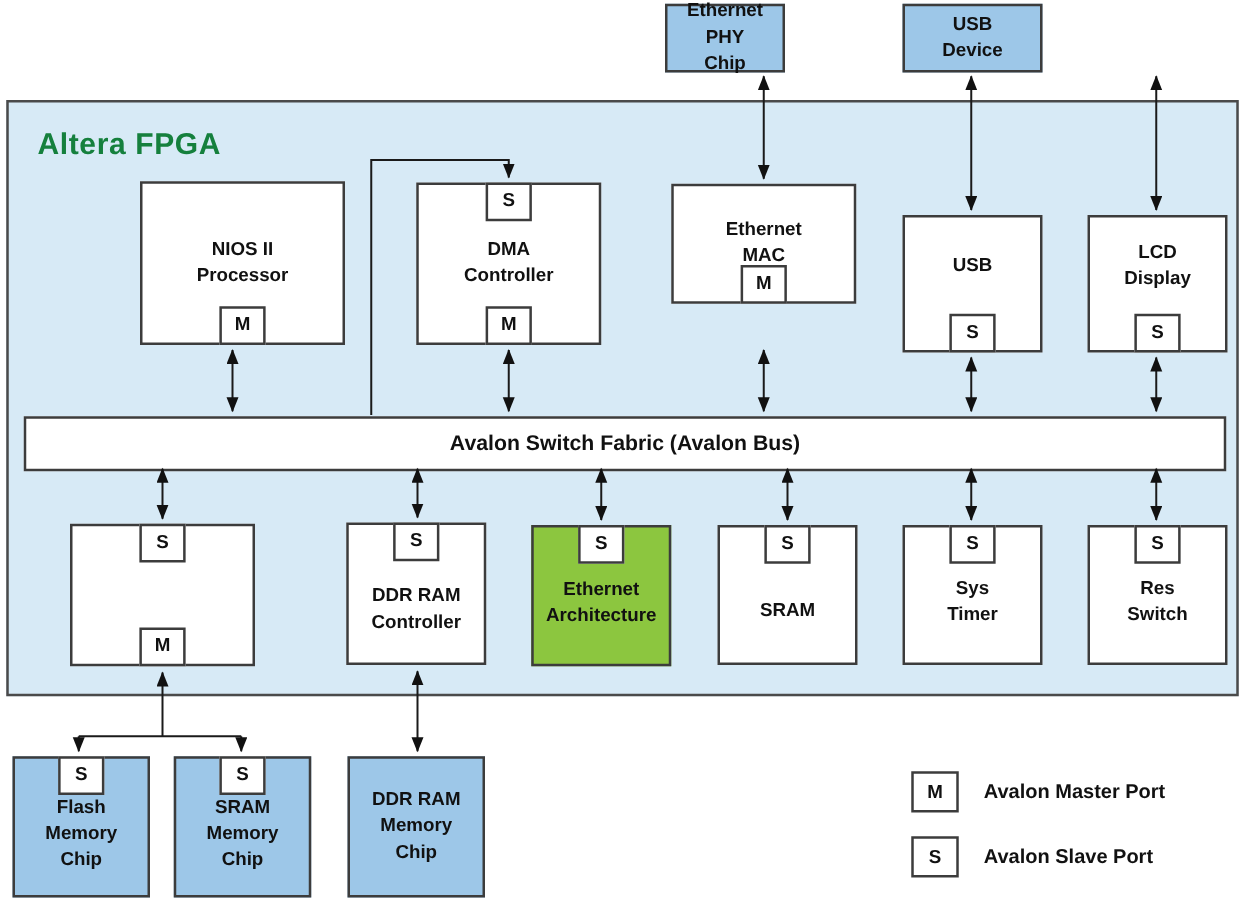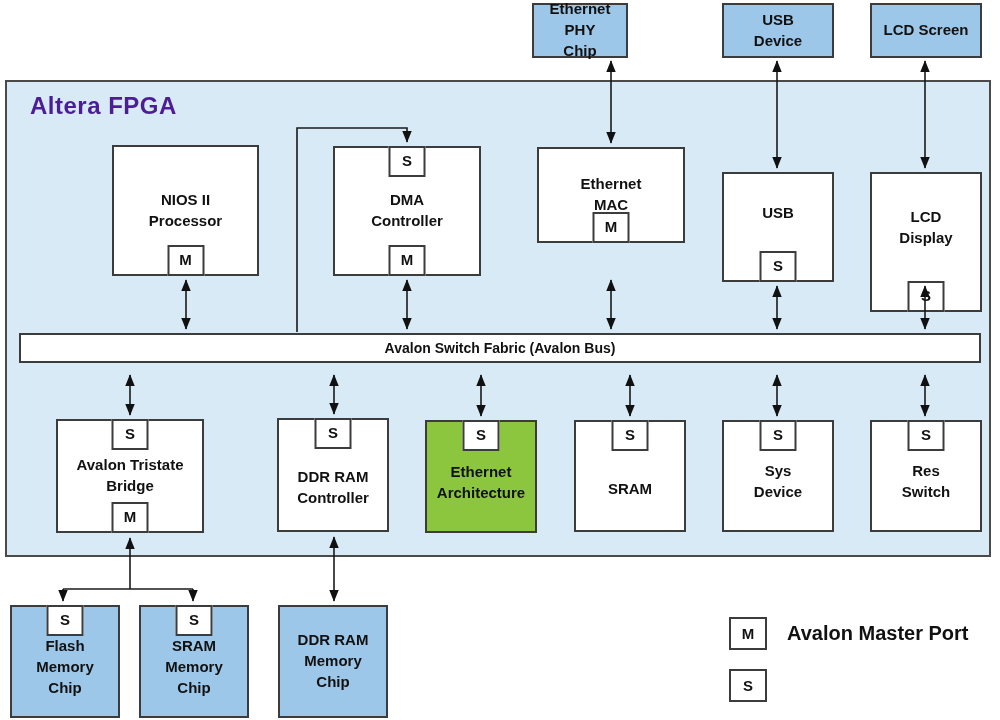--- a/index.html
+++ b/index.html
@@ -5,21 +5,21 @@
   html,body{margin:0;padding:0;background:#fff;}
   .stage{
     position:relative;width:1000px;height:720px;background:#fff;overflow:hidden;
     font-family:"Liberation Sans","DejaVu Sans",sans-serif;color:#111;
   }
   .fpga{
     position:absolute;left:5px;top:80px;width:986px;height:477px;
     background:#d7eaf6;border:2px solid #4a4a4a;box-sizing:border-box;
   }
   .fpga-title{
-    position:absolute;left:23px;top:10px;font-size:24px;font-weight:bold;color:#4c1d95;
+    position:absolute;left:23px;top:20px;font-size:24px;font-weight:bold;color:#15803d;
     letter-spacing:0.5px;
   }
   .node{
     position:absolute;background:#fff;border:2px solid #3c3c3c;box-sizing:border-box;
     display:flex;align-items:center;justify-content:center;text-align:center;
     font-size:15px;font-weight:bold;line-height:1.38;white-space:pre-line;z-index:2;
   }
   .node.blue{background:#9dc7e8;}
   .node.green{background:#8cc63f;}
   .node .lbl{white-space:pre-line;}
@@ -28,110 +28,105 @@
   .pad-bot{padding-bottom:28px;}
   .port{
     position:absolute;left:50%;transform:translateX(-50%);width:37px;height:31px;
     background:#fff;border:2px solid #3c3c3c;box-sizing:border-box;
     display:flex;align-items:center;justify-content:center;
     font-size:15px;font-weight:bold;white-space:normal;
   }
   .port.top{top:-2px;}
   .port.bot{bottom:-2px;}
   .bus{
-    position:absolute;left:19px;top:333px;width:962px;height:30px;
+    position:absolute;left:19px;top:333px;width:962px;height:44px;
     background:#fff;border:2px solid #3c3c3c;box-sizing:border-box;
     display:flex;align-items:center;justify-content:center;
-    font-size:14px;font-weight:bold;z-index:2;
+    font-size:17px;font-weight:bold;z-index:2;
   }
   .legend-box{
     position:absolute;width:38px;height:33px;background:#fff;border:2px solid #3c3c3c;
     box-sizing:border-box;display:flex;align-items:center;justify-content:center;
     font-size:15px;font-weight:bold;
   }
   .legend-label{
     position:absolute;height:33px;display:flex;align-items:center;
-    font-size:20px;font-weight:bold;
+    font-size:16px;font-weight:bold;
   }
   svg.wires{position:absolute;left:0;top:0;z-index:3;pointer-events:none;}
 </style>
 </head>
 <body>
 
 <div class="stage">
 
   <div class="fpga">
     <div class="fpga-title">Altera FPGA</div>
   </div>
 
   <div class="node blue" style="left:532px;top:3px;width:96px;height:55px">
     <span class="lbl">Ethernet PHY
 Chip</span>
   </div>
   <div class="node blue" style="left:722px;top:3px;width:112px;height:55px">
     <span class="lbl">USB
 Device</span>
   </div>
-  <div class="node blue" style="left:870px;top:3px;width:112px;height:55px">
-    <span class="lbl">LCD Screen</span>
-  </div>
 
-  <div class="node" style="left:112px;top:145px;width:147px;height:131px">
+  <div class="node" style="left:112px;top:145px;width:164px;height:131px">
     <span class="lbl">NIOS II
 Processor</span>
     <span class="port bot">M</span>
   </div>
   <div class="node" style="left:333px;top:146px;width:148px;height:130px">
     <span class="lbl">DMA
 Controller</span>
     <span class="port top">S</span>
     <span class="port bot">M</span>
   </div>
   <div class="node" style="left:537px;top:147px;width:148px;height:96px">
     <span class="lbl">Ethernet
 MAC</span>
     <span class="port bot">M</span>
   </div>
   <div class="node pad-bot" style="left:722px;top:172px;width:112px;height:110px">
     <span class="lbl">USB</span>
     <span class="port bot">S</span>
   </div>
-  <div class="node pad-bot" style="left:870px;top:172px;width:112px;height:140px">
+  <div class="node pad-bot" style="left:870px;top:172px;width:112px;height:110px">
     <span class="lbl">LCD
 Display</span>
     <span class="port bot">S</span>
   </div>
 
   <div class="bus">
     <span>Avalon Switch Fabric (Avalon Bus)</span>
   </div>
 
   <div class="node" style="left:56px;top:419px;width:148px;height:114px">
-    <span class="lbl">Avalon Tristate
-Bridge</span>
     <span class="port top">S</span>
     <span class="port bot">M</span>
   </div>
   <div class="node pad-top" style="left:277px;top:418px;width:112px;height:114px">
     <span class="lbl">DDR RAM
 Controller</span>
     <span class="port top">S</span>
   </div>
   <div class="node green pad-top-sm" style="left:425px;top:420px;width:112px;height:113px">
     <span class="lbl">Ethernet
 Architecture</span>
     <span class="port top">S</span>
   </div>
   <div class="node pad-top" style="left:574px;top:420px;width:112px;height:112px">
     <span class="lbl">SRAM</span>
     <span class="port top">S</span>
   </div>
   <div class="node pad-top-sm" style="left:722px;top:420px;width:112px;height:112px">
     <span class="lbl">Sys
-Device</span>
+Timer</span>
     <span class="port top">S</span>
   </div>
   <div class="node pad-top-sm" style="left:870px;top:420px;width:112px;height:112px">
     <span class="lbl">Res
 Switch</span>
     <span class="port top">S</span>
   </div>
 
   <div class="node blue pad-top-sm" style="left:10px;top:605px;width:110px;height:113px">
     <span class="lbl">Flash
@@ -147,20 +142,21 @@
   </div>
   <div class="node blue" style="left:278px;top:605px;width:110px;height:113px">
     <span class="lbl">DDR RAM
 Memory
 Chip</span>
   </div>
 
   <div class="legend-box" style="left:729px;top:617px">M</div>
   <div class="legend-label" style="left:787px;top:617px">Avalon Master Port</div>
   <div class="legend-box" style="left:729px;top:669px">S</div>
+  <div class="legend-label" style="left:787px;top:669px">Avalon Slave Port</div>
 
   <svg class="wires" width="1000" height="720" viewBox="0 0 1000 720">
     <defs>
       <marker id="ah" markerWidth="8" markerHeight="7" refX="7" refY="3" orient="auto-start-reverse" markerUnits="strokeWidth">
         <path d="M0,0 L7.5,3 L0,6 Z" fill="#111"></path>
       </marker>
     </defs>
     <g stroke="#1a1a1a" stroke-width="1.6" fill="none">
 
       <line x1="611" y1="61" x2="611" y2="143" marker-start="url(#ah)" marker-end="url(#ah)"></line>

